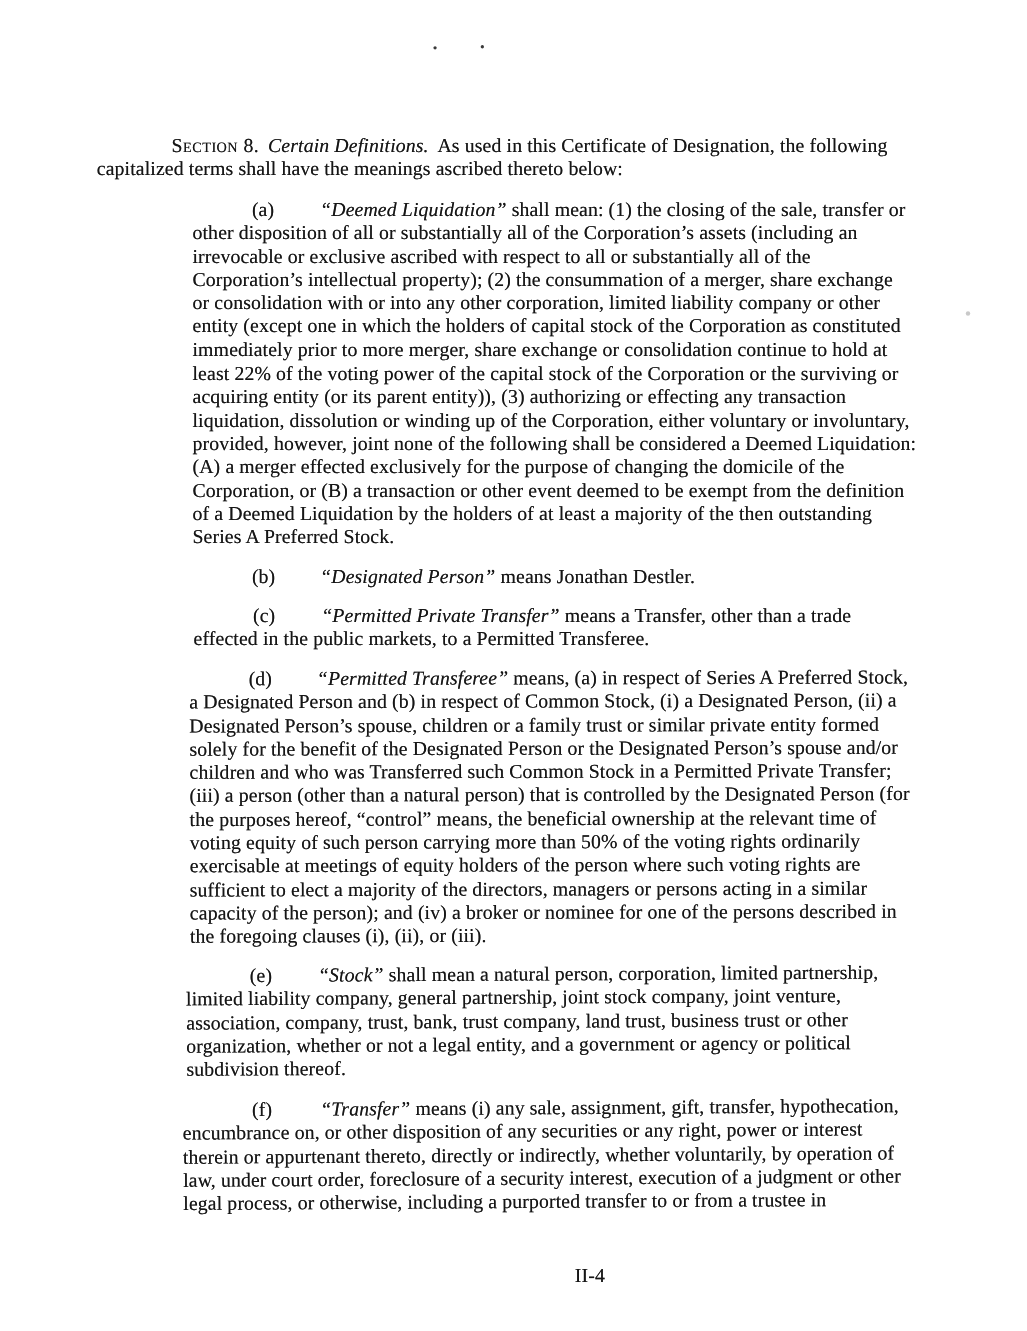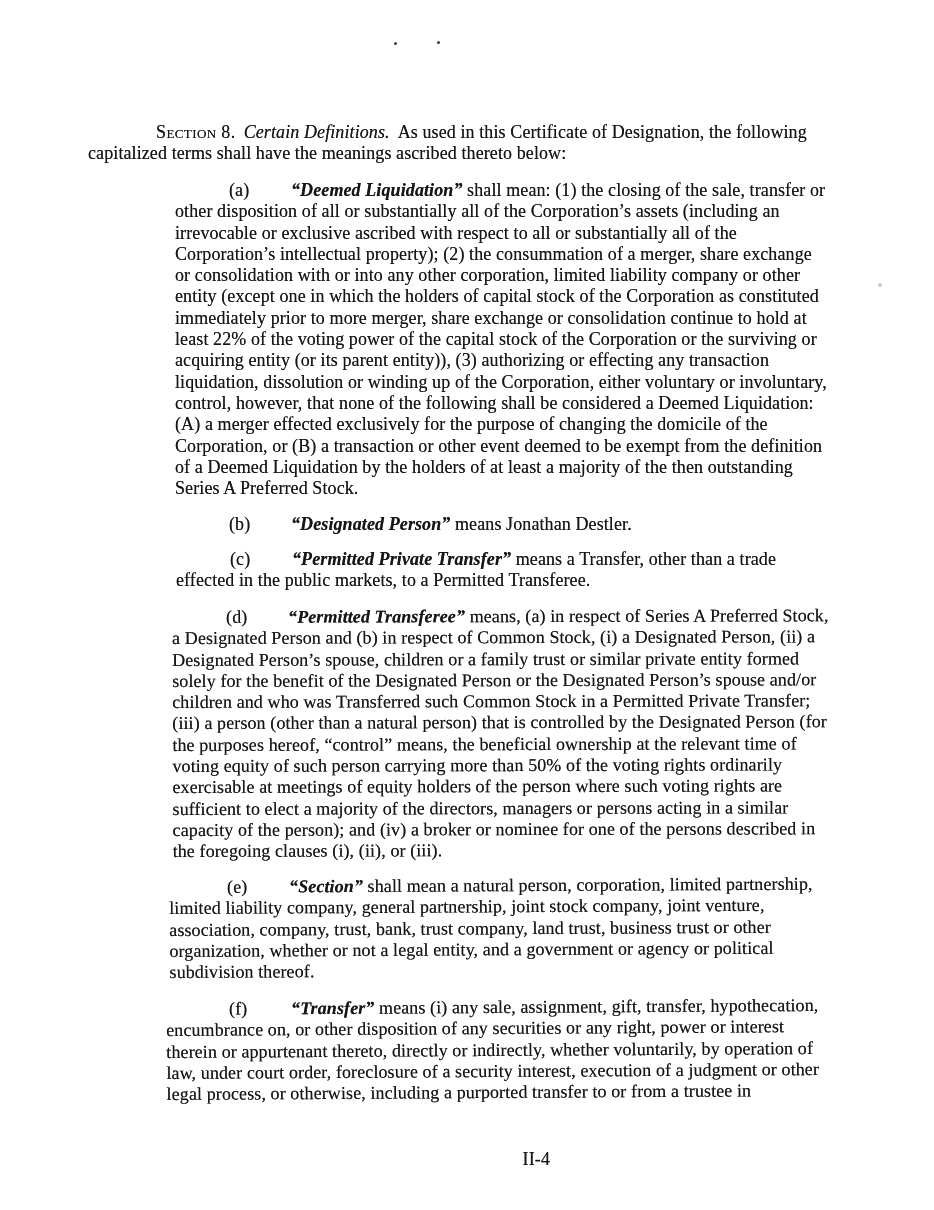--- a/index.html
+++ b/index.html
@@ -25,21 +25,21 @@
   }
   .line {
     height: 21.3px;
     line-height: 21.3px;
   }
   .label {
     display: inline-block;
     width: 62px;
   }
   .term {
-    font-weight: bold;
+    font-weight: normal;
     font-style: italic;
     text-align: right;
   }
   .sc {
     font-variant: small-caps;
     letter-spacing: 0.4px;
     margin-right: 8px;
   }
   .it {
     font-style: italic;
@@ -98,21 +98,21 @@
     </div>
     <div class="line">other disposition of all or substantially all of the Corporation’s assets (including an</div>
     <div class="line">irrevocable or exclusive ascribed with respect to all or substantially all of the</div>
     <div class="line">Corporation’s intellectual property); (2) the consummation of a merger, share exchange</div>
     <div class="line">or consolidation with or into any other corporation, limited liability company or other</div>
     <div class="line">entity (except one in which the holders of capital stock of the Corporation as constituted</div>
     <div class="line">immediately prior to more merger, share exchange or consolidation continue to hold at</div>
     <div class="line">least 22% of the voting power of the capital stock of the Corporation or the surviving or</div>
     <div class="line">acquiring entity (or its parent entity)), (3) authorizing or effecting any transaction</div>
     <div class="line">liquidation, dissolution or winding up of the Corporation, either voluntary or involuntary,</div>
-    <div class="line">control, however, that none of the following shall be considered a Deemed Liquidation:</div>
+    <div class="line">provided, however, joint none of the following shall be considered a Deemed Liquidation:</div>
     <div class="line">(A) a merger effected exclusively for the purpose of changing the domicile of the</div>
     <div class="line">Corporation, or (B) a transaction or other event deemed to be exempt from the definition</div>
     <div class="line">of a Deemed Liquidation by the holders of at least a majority of the then outstanding</div>
     <div class="line">Series A Preferred Stock.</div>
   </div>
 
   <div class="para p-b">
     <div class="line first">
       <span class="label">(b)</span><span class="term">“Designated Person”</span><span> means Jonathan Destler.</span>
     </div>
@@ -137,21 +137,21 @@
     <div class="line">the purposes hereof, “control” means, the beneficial ownership at the relevant time of</div>
     <div class="line">voting equity of such person carrying more than 50% of the voting rights ordinarily</div>
     <div class="line">exercisable at meetings of equity holders of the person where such voting rights are</div>
     <div class="line">sufficient to elect a majority of the directors, managers or persons acting in a similar</div>
     <div class="line">capacity of the person); and (iv) a broker or nominee for one of the persons described in</div>
     <div class="line">the foregoing clauses (i), (ii), or (iii).</div>
   </div>
 
   <div class="para p-e">
     <div class="line first">
-      <span class="label">(e)</span><span class="term">“Section”</span><span> shall mean a natural person, corporation, limited partnership,</span>
+      <span class="label">(e)</span><span class="term">“Stock”</span><span> shall mean a natural person, corporation, limited partnership,</span>
     </div>
     <div class="line">limited liability company, general partnership, joint stock company, joint venture,</div>
     <div class="line">association, company, trust, bank, trust company, land trust, business trust or other</div>
     <div class="line">organization, whether or not a legal entity, and a government or agency or political</div>
     <div class="line">subdivision thereof.</div>
   </div>
 
   <div class="para p-f">
     <div class="line first">
       <span class="label">(f)</span><span class="term">“Transfer”</span><span> means (i) any sale, assignment, gift, transfer, hypothecation,</span>

